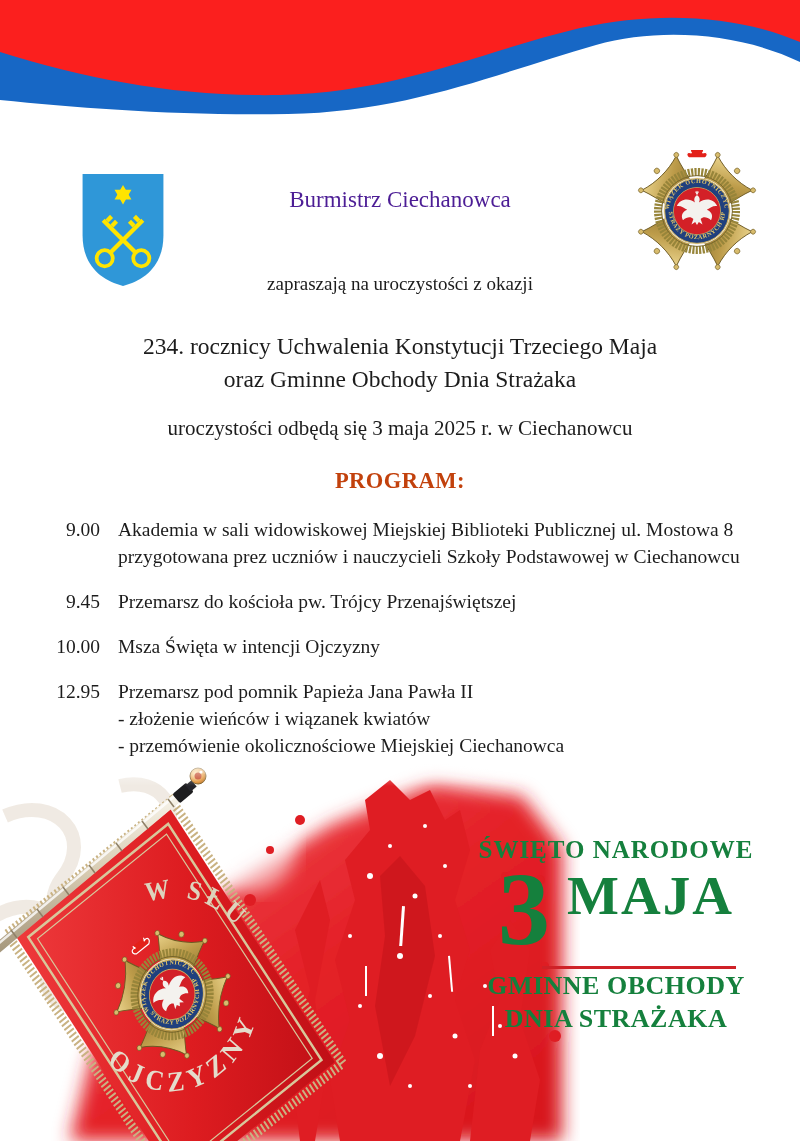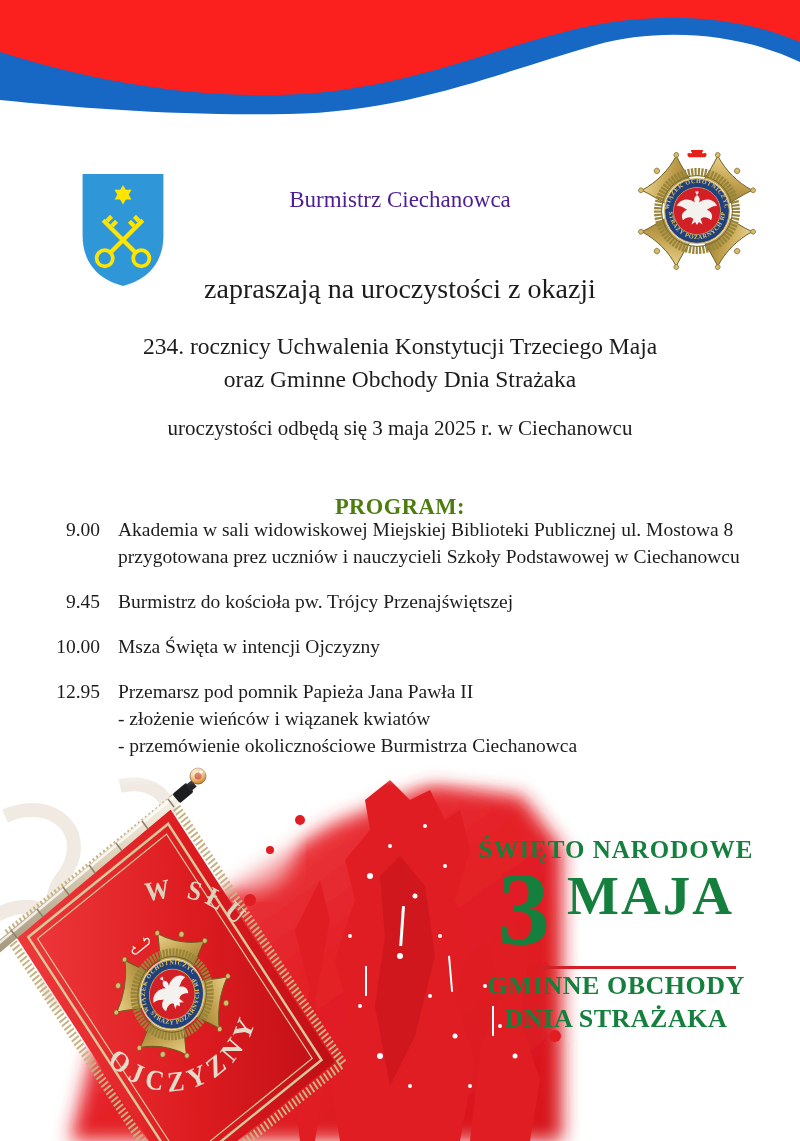--- a/index.html
+++ b/index.html
@@ -5,24 +5,24 @@
   html,body{margin:0;padding:0;background:#888;}
   #poster{
     position:relative;width:800px;height:1141px;margin:0 auto;
     background:#ffffff;overflow:hidden;
     font-family:"Liberation Serif", serif;color:#1c1c1c;
   }
   .abs{position:absolute;}
   .ctr{left:0;right:0;text-align:center;}
   
   .org-lines{top:184px;font-size:23px;line-height:31px;color:#4c1d95;}
-  .invite{top:273px;font-size:28px;font-family:Liberation Serif, serif;}
+  .invite{top:273px;font-size:19px;font-family:Liberation Serif, serif;}
   .title-lines{top:330px;font-size:23.5px;line-height:33px;}
   .date-line{top:416px;font-size:21px;}
-  .program-heading{top:494px;font-size:22.5px;font-weight:bold;color:#4d7c0f;letter-spacing:.5px;}
+  .program-heading{top:468px;font-size:22.5px;font-weight:bold;color:#c2410c;letter-spacing:.5px;}
   
   .program-list{top:516px;left:0;width:800px;}
   .prog-item{display:flex;margin-bottom:18px;}
   .prog-time{width:100px;text-align:right;font-size:19.5px;line-height:27px;flex:0 0 100px;}
   .prog-lines{padding-left:18px;font-size:19.5px;line-height:27px;white-space:nowrap;}
   
   .celebration{left:470px;top:836px;width:292px;text-align:center;color:#15803d;}
   .cel-label{font-size:25px;font-weight:bold;letter-spacing:1px;}
   .cel-big{display:flex;justify-content:center;align-items:flex-start;margin-top:2px;height:96px;}
   .cel-day{font-size:104px;line-height:86px;font-weight:bold;}
@@ -133,35 +133,35 @@
     <div class="prog-item">
       <div class="prog-time">9.00</div>
       <div class="prog-lines">
         <div>Akademia w sali widowiskowej Miejskiej Biblioteki Publicznej ul. Mostowa 8</div>
         <div>przygotowana prez uczniów i nauczycieli Szkoły Podstawowej w Ciechanowcu</div>
       </div>
     </div>
     <div class="prog-item">
       <div class="prog-time">9.45</div>
       <div class="prog-lines">
-        <div>Burmistrz do kościoła pw. Trójcy Przenajświętszej</div>
+        <div>Przemarsz do kościoła pw. Trójcy Przenajświętszej</div>
       </div>
     </div>
     <div class="prog-item">
       <div class="prog-time">10.00</div>
       <div class="prog-lines">
         <div>Msza Święta w intencji Ojczyzny</div>
       </div>
     </div>
     <div class="prog-item">
       <div class="prog-time">12.95</div>
       <div class="prog-lines">
         <div>Przemarsz pod pomnik Papieża Jana Pawła II</div>
         <div>- złożenie wieńców i wiązanek kwiatów</div>
-        <div>- przemówienie okolicznościowe Burmistrza Ciechanowca</div>
+        <div>- przemówienie okolicznościowe Miejskiej Ciechanowca</div>
       </div>
     </div>
   </div>
 
   <svg class="abs" style="left:0;top:756px" width="580" height="385" viewBox="0 0 580 385">
     <defs>
       <linearGradient id="bannerRed" x1="0" y1="0" x2="1" y2="1">
         <stop offset="0" stop-color="#ee3a3c"></stop>
           <stop offset=".55" stop-color="#dd1c20"></stop>
           <stop offset="1" stop-color="#c00f16"></stop>

